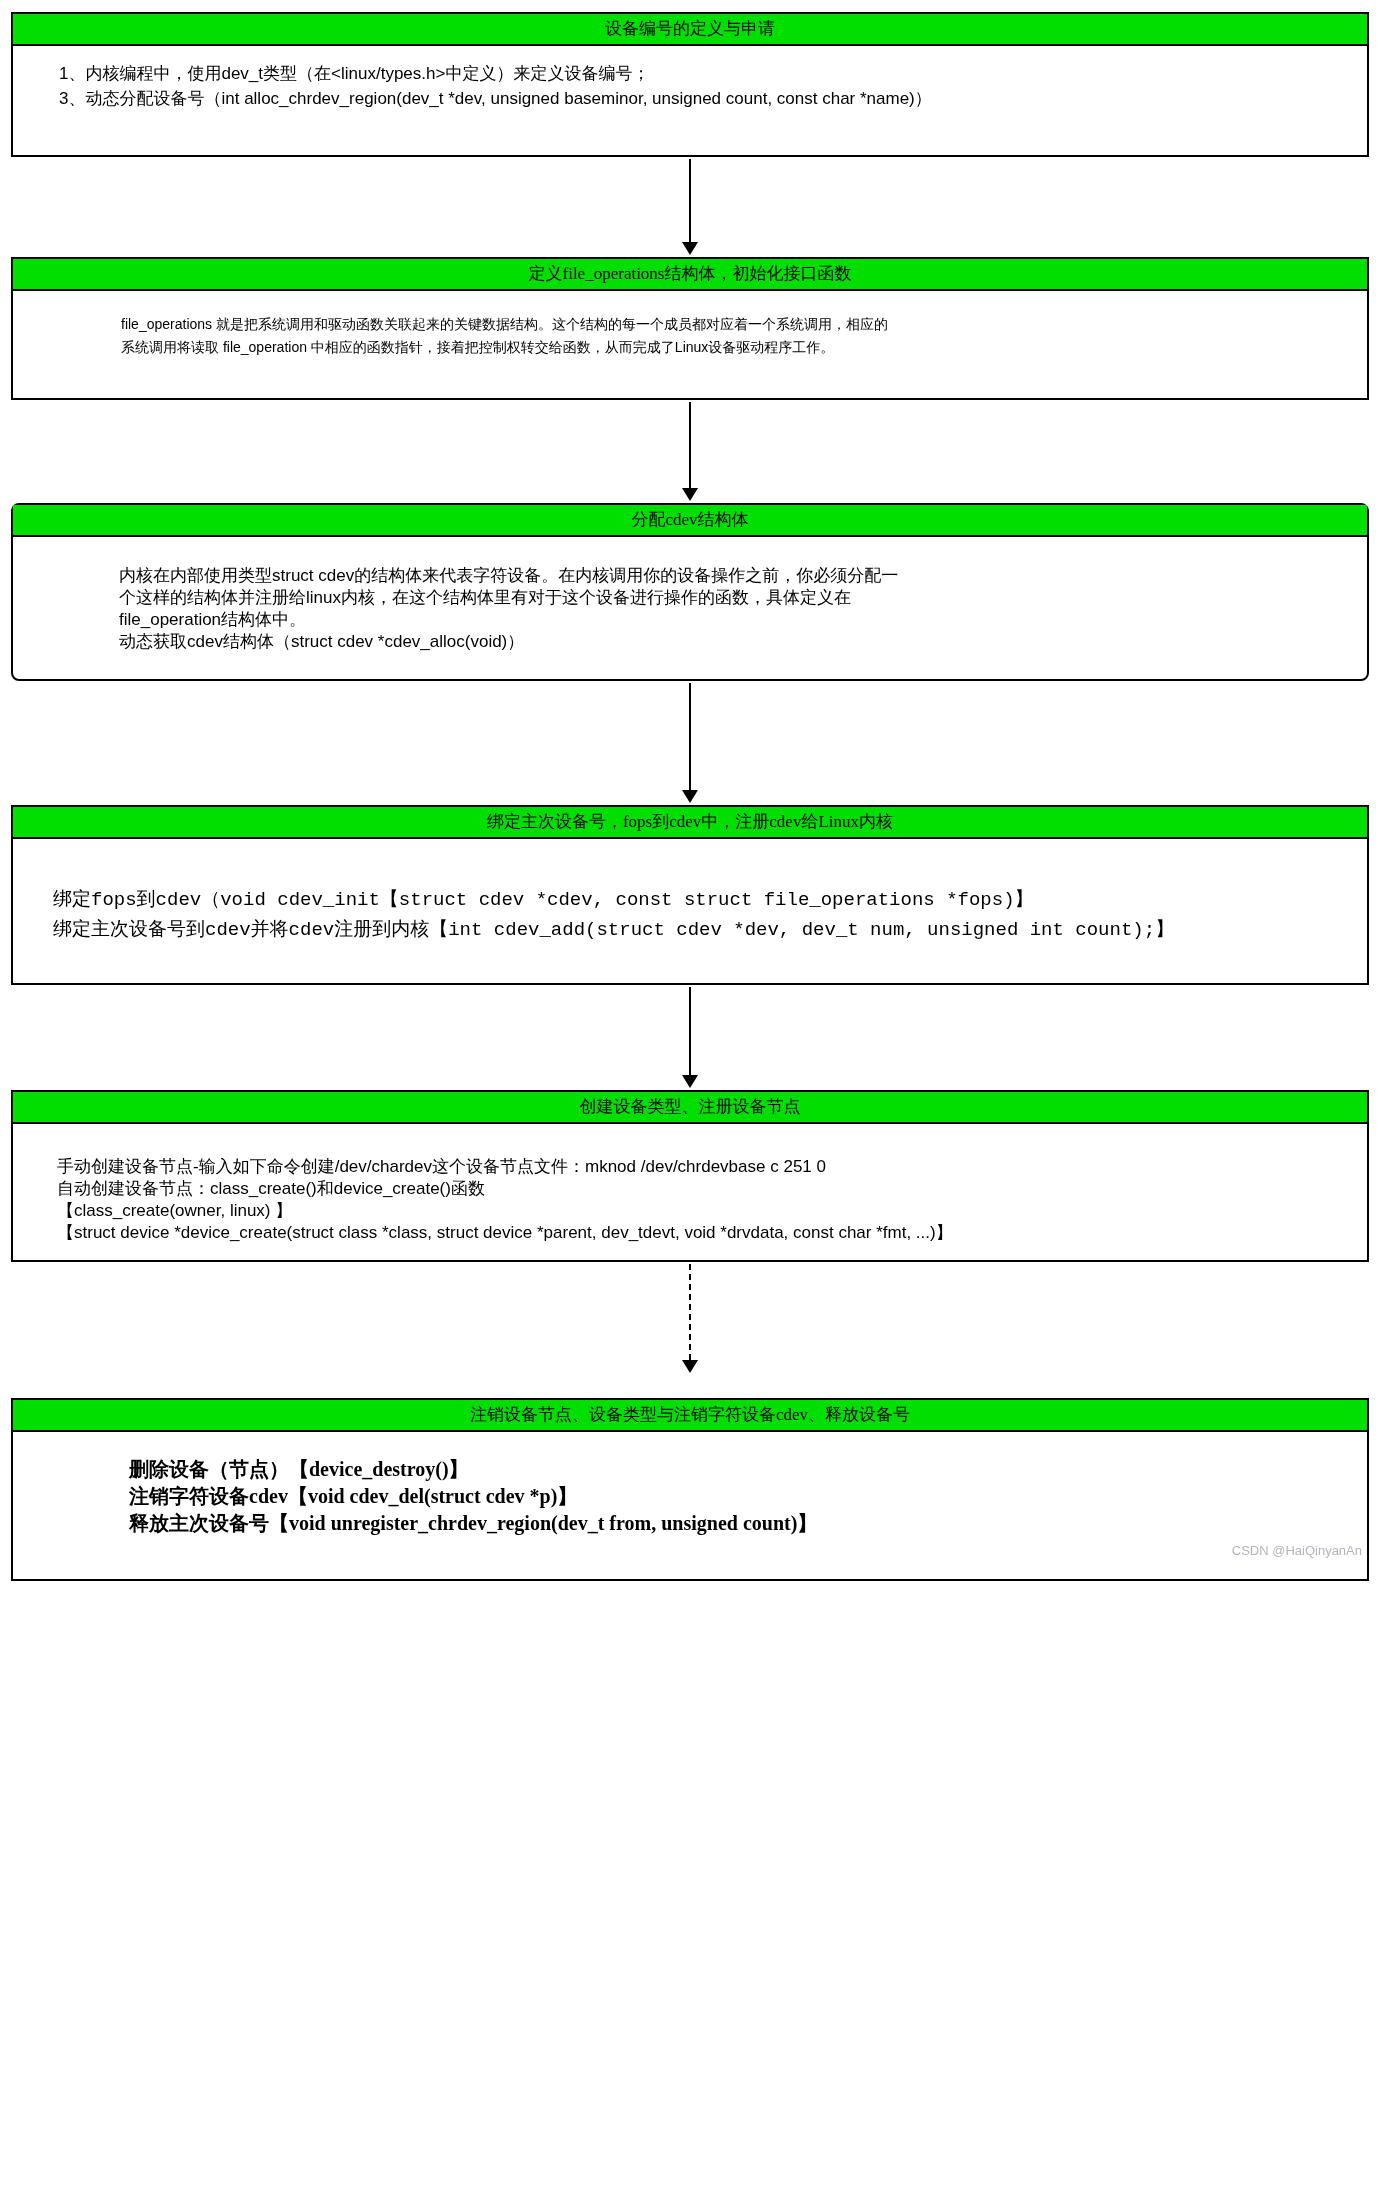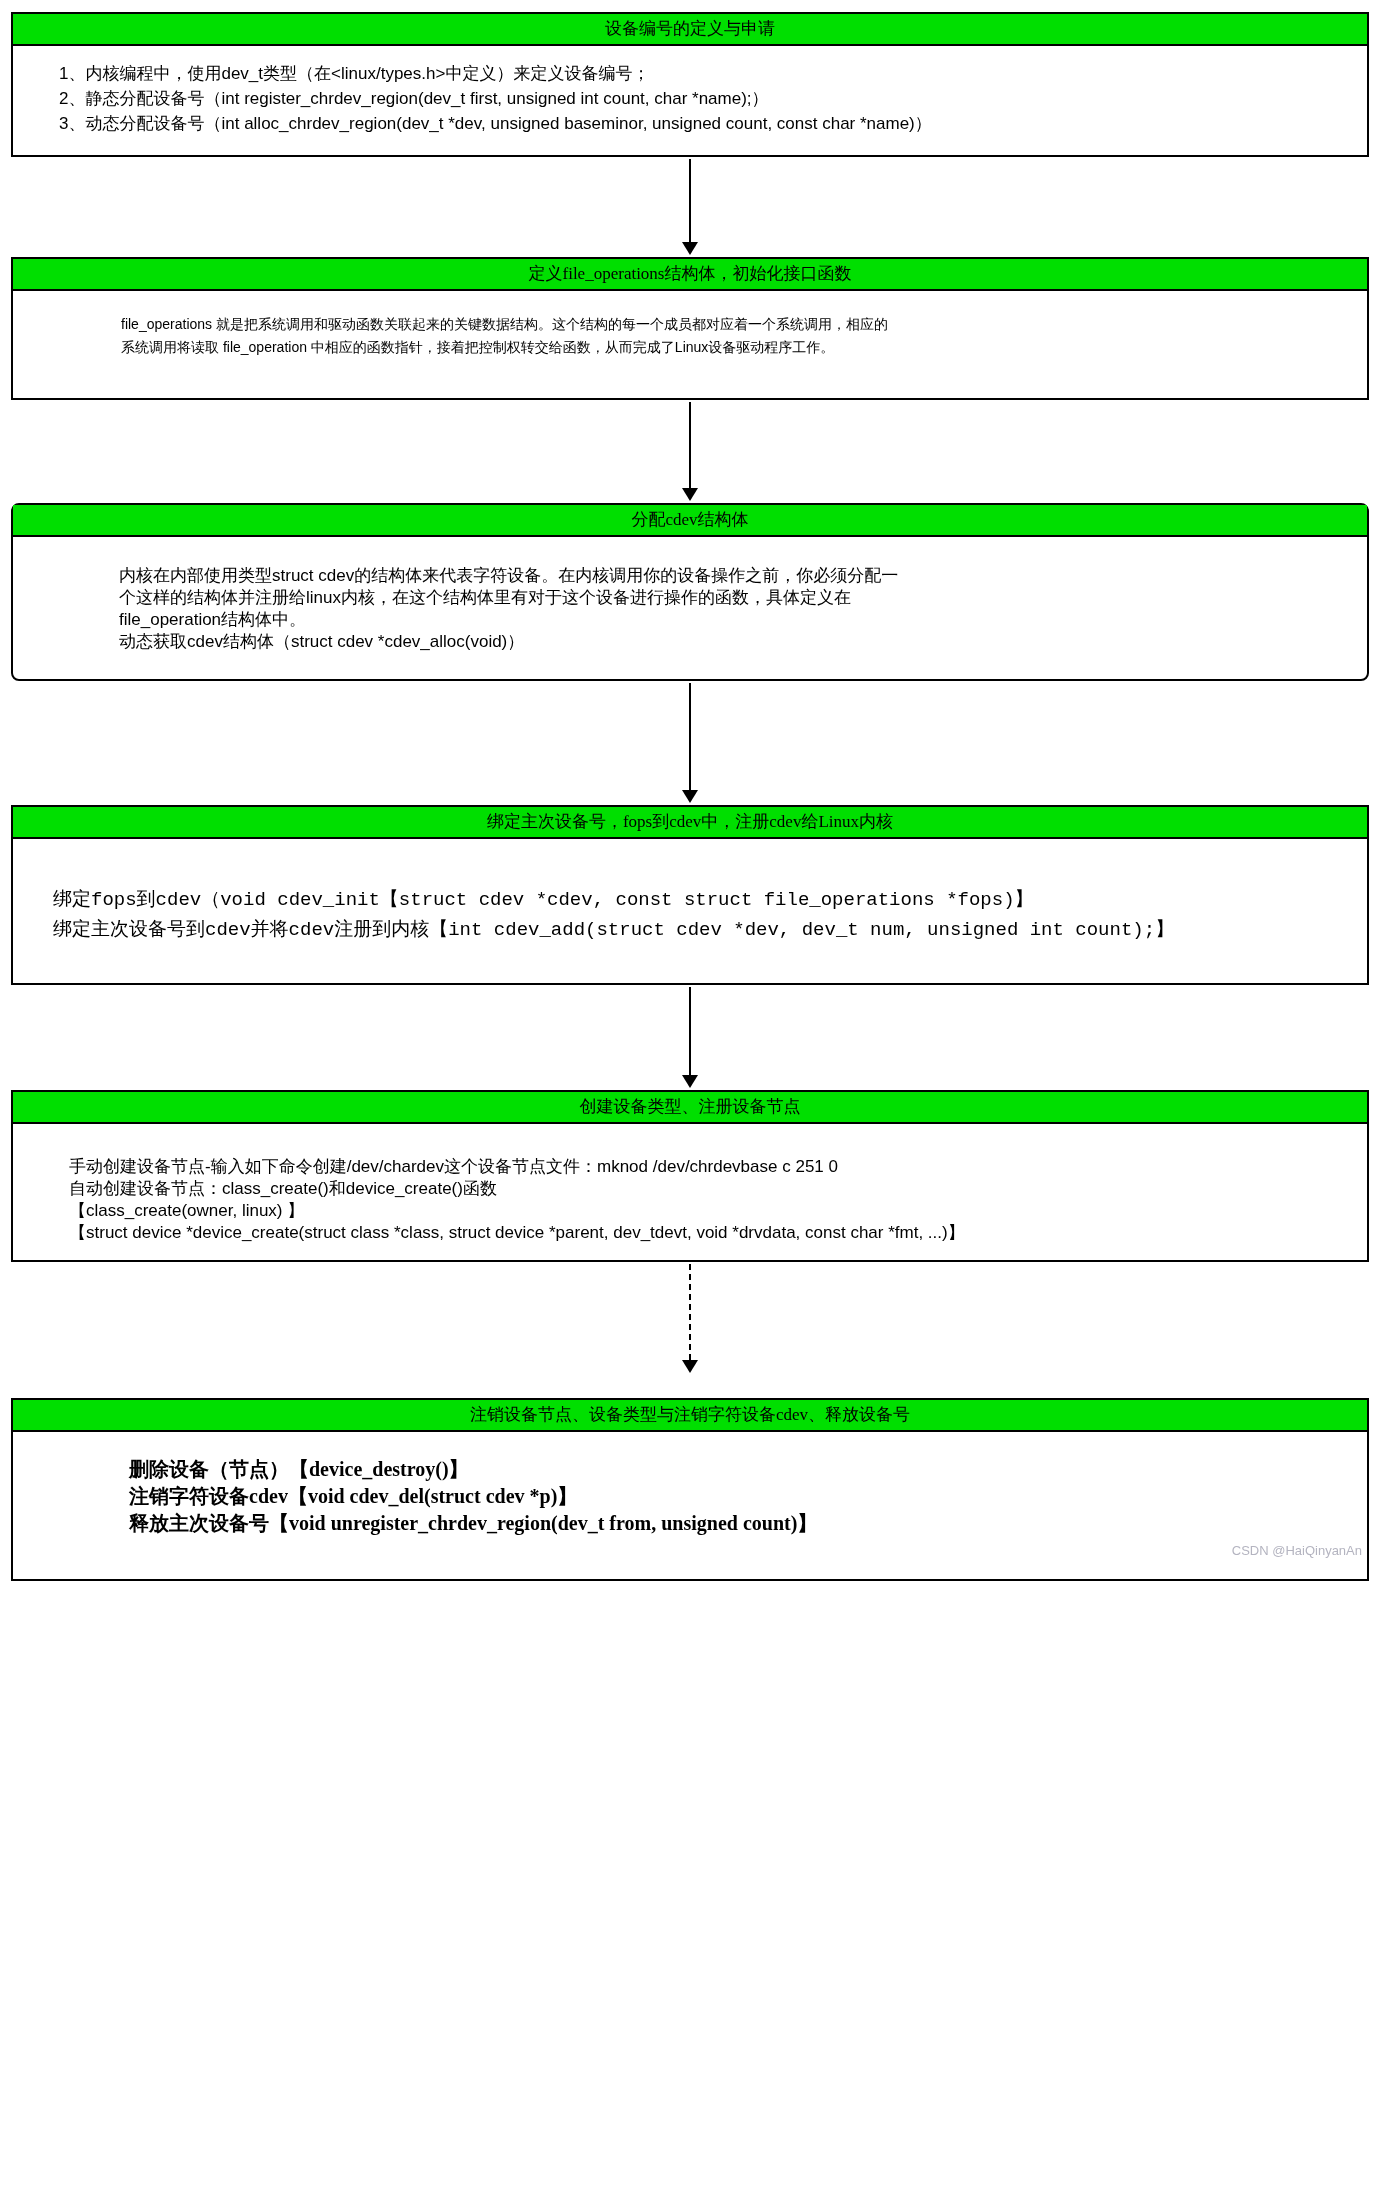--- a/index.html
+++ b/index.html
@@ -29,21 +29,21 @@
   .bd0 { padding:15px 20px 0 46px; font-size:17px; line-height:25px; }
   
   .bd1 { padding:22px 28px 0 108px; font-size:14px; line-height:23px; }
   .bd1 p { max-width:780px; }
   
   .bd2 { padding:28px 20px 0 106px; font-size:17px; line-height:22px; }
   .bd2 p { max-width:790px; }
   
   .bd3 { padding:46px 25px 0 40px; font-size:19px; line-height:30px;font-family:Liberation Mono, monospace; }
   
-  .bd4 { padding:32px 25px 0 56px; font-size:17px; line-height:22px; }
+  .bd4 { padding:32px 25px 0 44px; font-size:17px; line-height:22px; }
   
   .bd5 { padding:24px 25px 0 116px; font-size:20px; line-height:27px; font-weight:bold;
          font-family:"Liberation Serif", serif; }
 
   .arrow {
     position:absolute; left:681px; width:18px;
     display:flex; flex-direction:column; align-items:center;
   }
   .arrow .line { flex:1; width:0; border-left:2px solid #000; }
   .arrow.dashed .line { border-left-style:dashed; }
@@ -61,21 +61,20 @@
 </style>
 </head>
 <body>
 
 <div class="canvas">
 
   <div class="box" style="top:12px; height:145px;">
     <div class="hdr">设备编号的定义与申请</div>
     <div class="bd bd0">
       <p>1、内核编程中，使用dev_t类型（在&lt;linux/types.h&gt;中定义）来定义设备编号；</p>
-      <p>2、静态分配设备号（int register_chrdev_region(dev_t first, unsigned int count, char *name);）</p>
       <p>3、动态分配设备号（int alloc_chrdev_region(dev_t *dev, unsigned baseminor, unsigned count, const char *name)）</p>
     </div>
   </div>
 
   <div class="arrow solid" style="top:159px; height:96px;">
     <div class="line"></div>
     <div class="head"></div>
   </div>
 
   <div class="box" style="top:257px; height:143px;">

